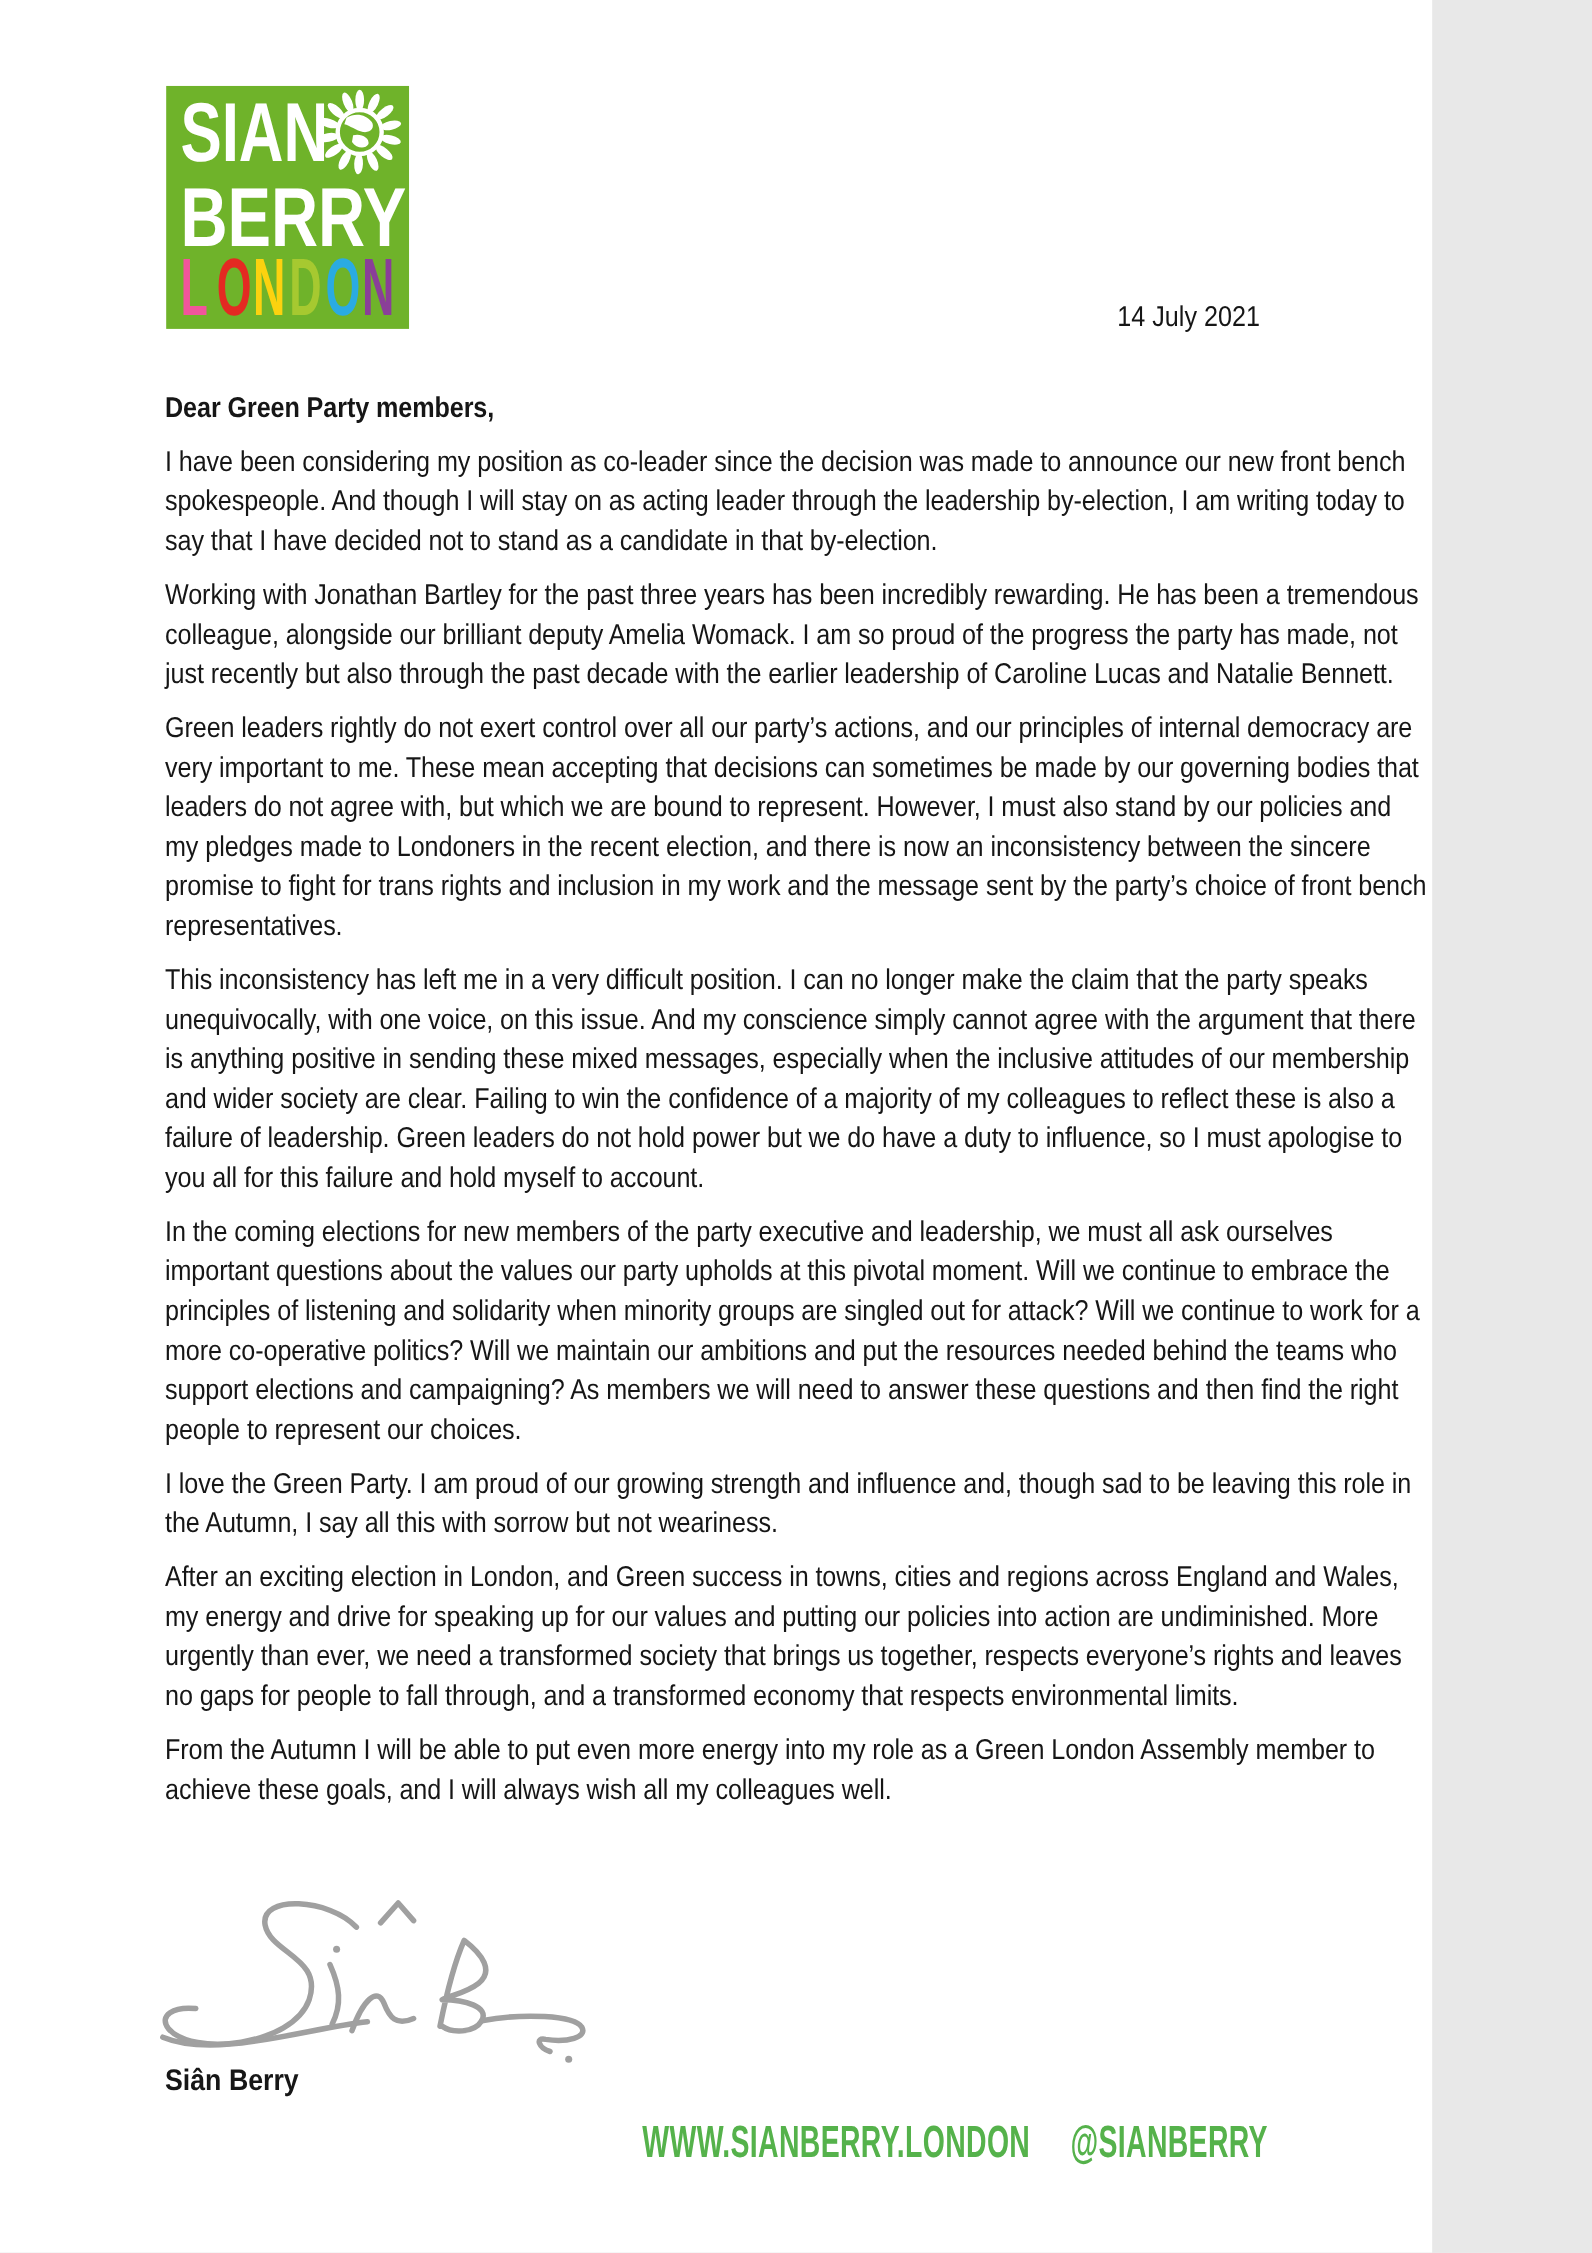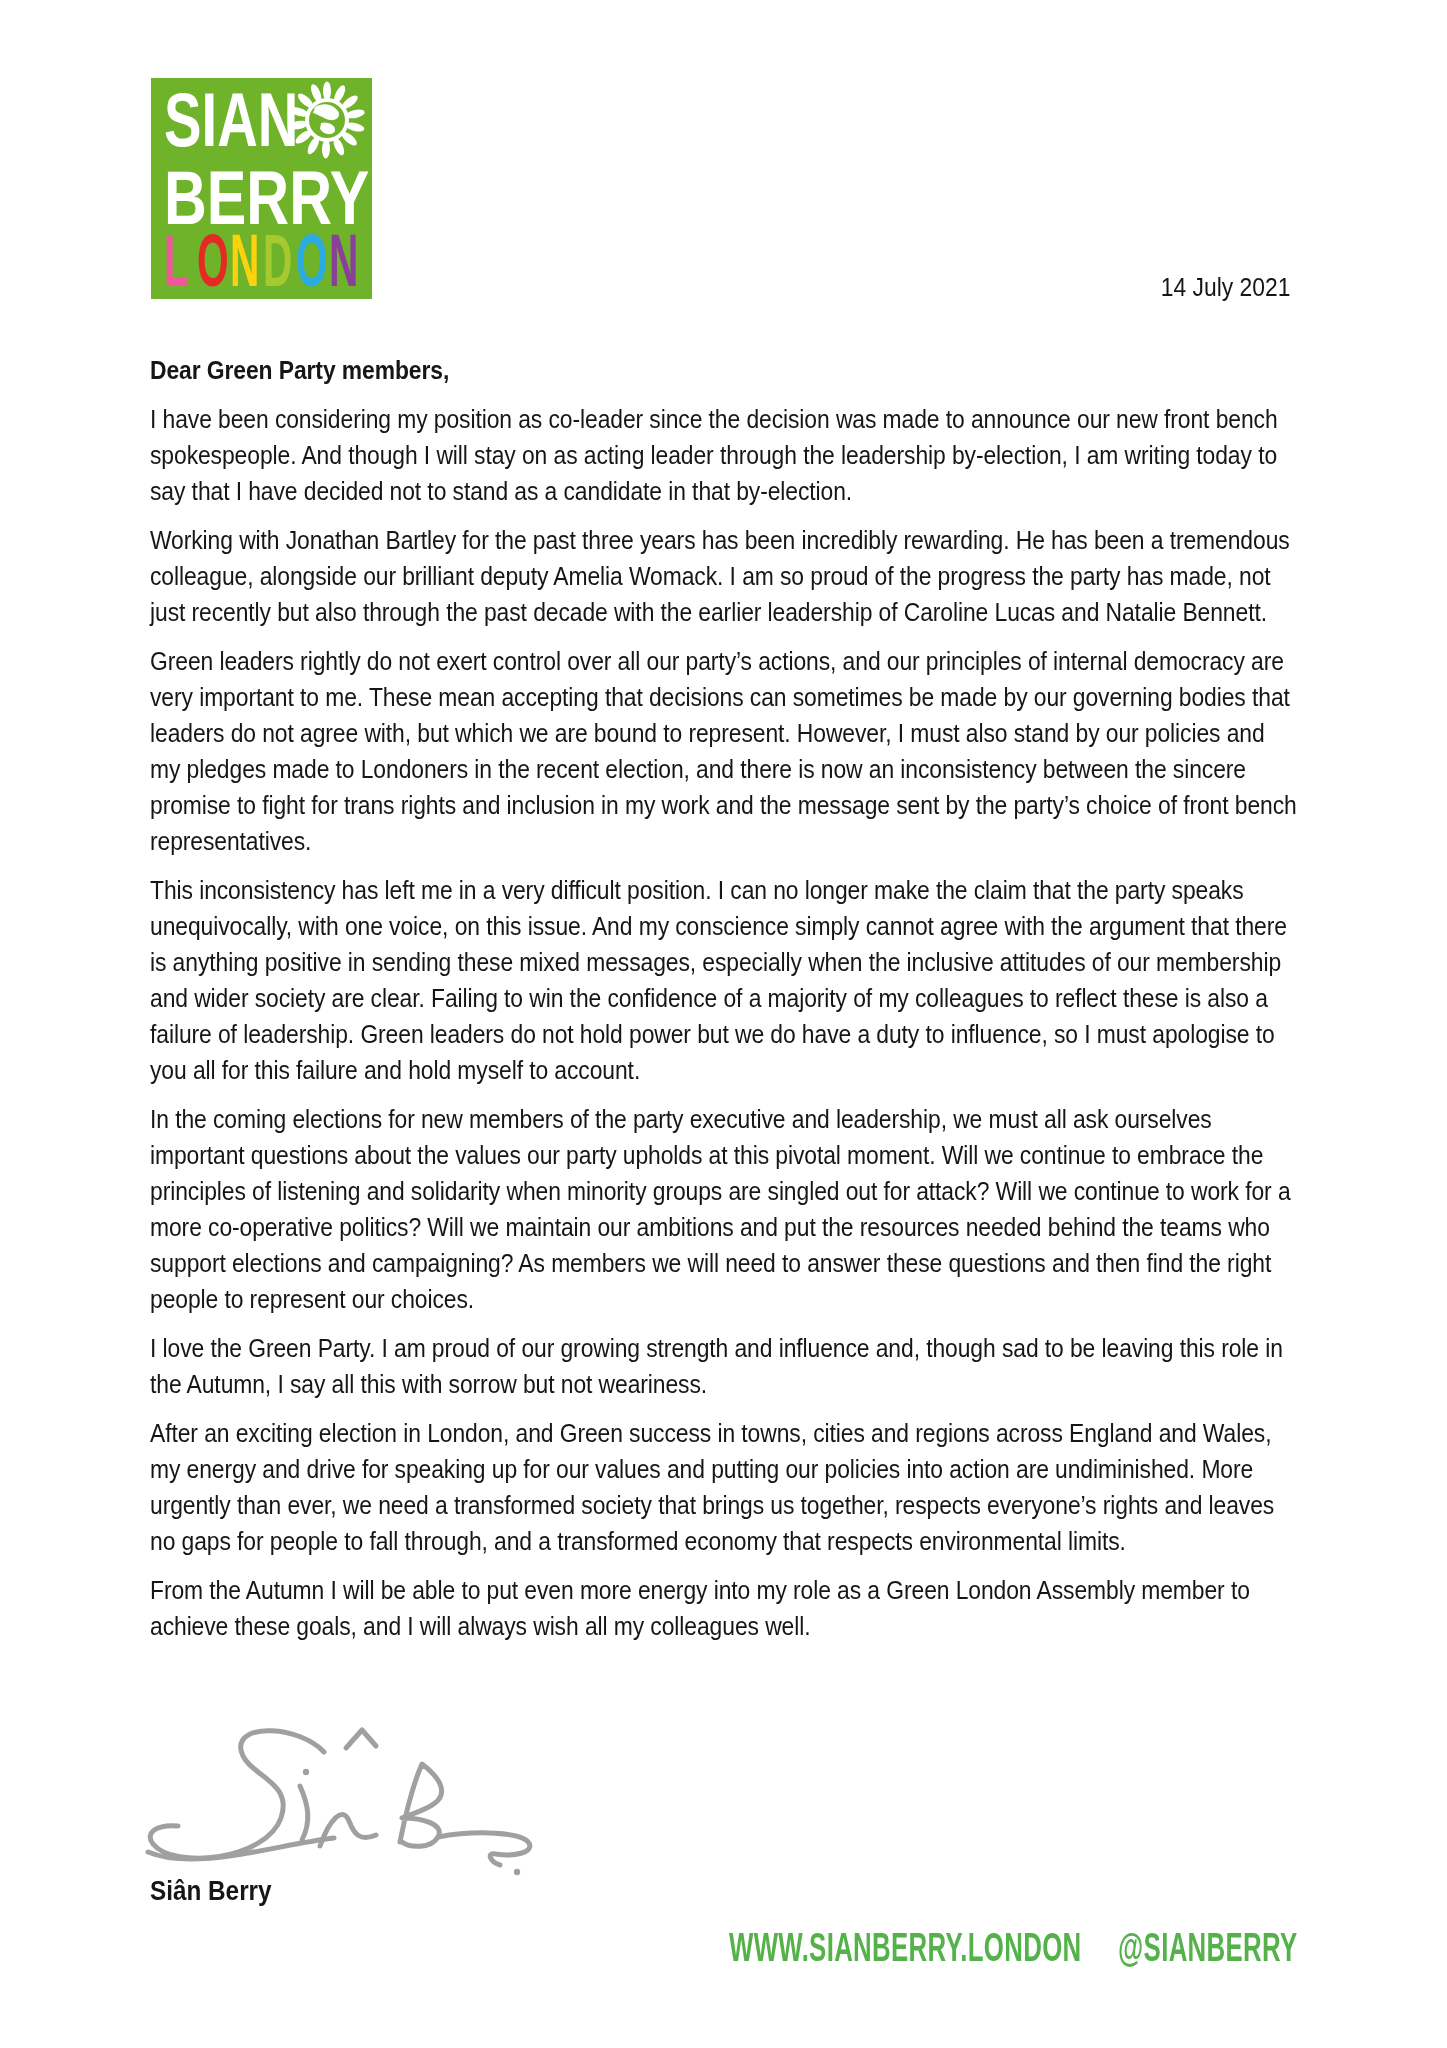--- a/index.html
+++ b/index.html
@@ -1,23 +1,24 @@
 <!DOCTYPE html>
 <html><head>
 <meta charset="utf-8">
 <style>
   html,body { margin:0; padding:0; background:#e8e8e8; }
   .page {
     position: relative;
-    width: 1447px;
+    width: 1286px;
     height: 2048px;
     background: #ffffff;
     overflow: hidden;
     font-family: "Liberation Sans", "DejaVu Sans", sans-serif;
     color: #161616;
+    padding-left: 16px;
   }
 
   
   .logo { position: absolute; left: 151px; top: 78px; }
 
   
   .date-line {
     position: absolute;
     top: 272px;
     right: 157px;

